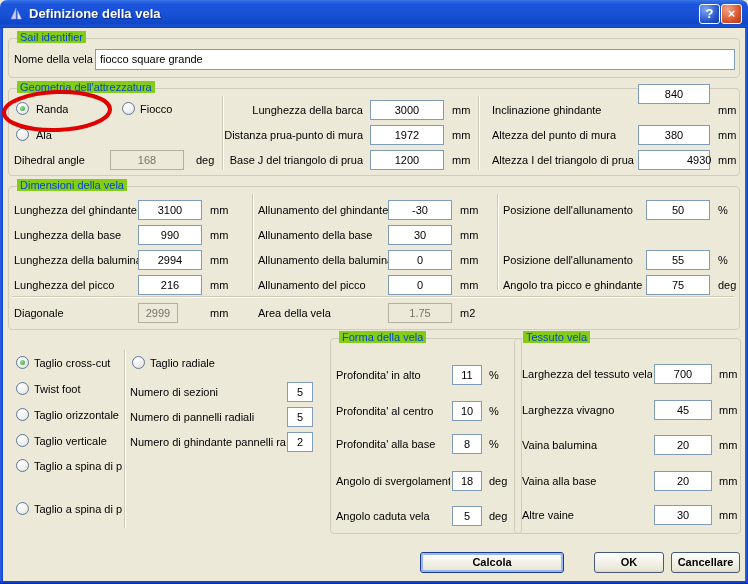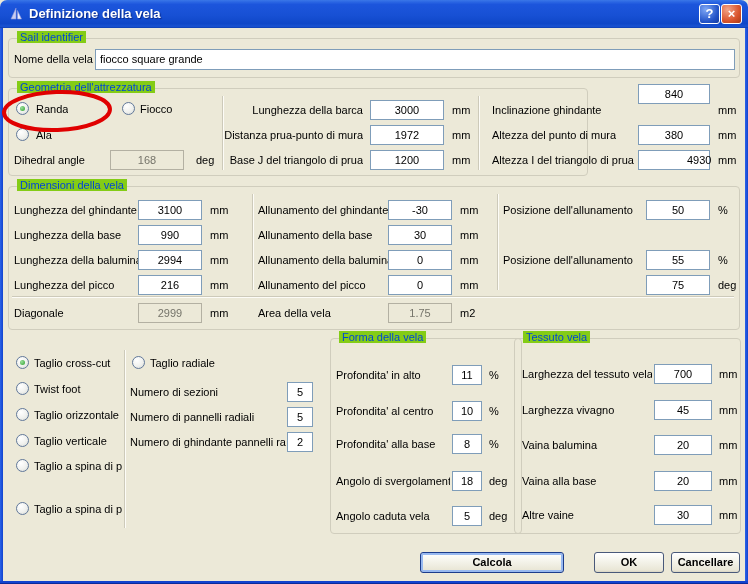--- a/index.html
+++ b/index.html
@@ -70,21 +70,21 @@
   <div class="edge-l"></div>
   <div class="edge-r"></div>
   <div class="edge-b"></div>
 
   <div class="grp" style="left:8px;top:38px;width:732px;height:40px;">
     <div class="grp-t">Sail identifier</div>
   </div>
   <div class="lbl" style="left:14px;top:49px;">Nome della vela</div>
   <div class="field left" style="left:95px;top:49px;width:640px;height:21px;">fiocco square grande</div>
 
-  <div class="grp" style="left:8px;top:88px;width:580px;height:88px;">
+  <div class="grp" style="left:8px;top:88px;width:732px;height:88px;">
     <div class="grp-t">Geometria dell'attrezzatura</div>
   </div>
   <div class="rdot sel" style="left:16px;top:102px;"></div>
   <div class="lbl" style="left:36px;top:99px;">Randa</div>
   <div class="rdot" style="left:122px;top:102px;"></div>
   <div class="lbl" style="left:140px;top:99px;">Fiocco</div>
   <div class="rdot" style="left:16px;top:128px;"></div>
   <div class="lbl" style="left:36px;top:125px;">Ala</div>
   <div class="lbl" style="left:14px;top:150px;">Dihedral angle</div>
   <div class="field dis" style="left:110px;top:150px;width:74px;">168</div>
@@ -148,27 +148,28 @@
   <div class="lbl" style="left:258px;top:275px;">Allunamento del picco</div>
   <div class="field" style="left:388px;top:275px;width:64px;">0</div>
   <div class="lbl" style="left:460px;top:275px;">mm</div>
 
   <div class="lbl" style="left:503px;top:200px;">Posizione dell'allunamento</div>
   <div class="field" style="left:646px;top:200px;width:64px;">50</div>
   <div class="lbl" style="left:718px;top:200px;">%</div>
   <div class="lbl" style="left:503px;top:250px;">Posizione dell'allunamento</div>
   <div class="field" style="left:646px;top:250px;width:64px;">55</div>
   <div class="lbl" style="left:718px;top:250px;">%</div>
+  <div class="lbl" style="left:503px;top:275px;">Angolo tra picco e ghindante</div>
   <div class="field" style="left:646px;top:275px;width:64px;">75</div>
   <div class="lbl" style="left:718px;top:275px;">deg</div>
 
   <div class="hsep" style="left:12px;top:296px;width:722px;"></div>
 
   <div class="lbl" style="left:14px;top:303px;">Diagonale</div>
-  <div class="field dis" style="left:138px;top:303px;width:64px;">2999</div>
+  <div class="field dis" style="left:138px;top:303px;width:40px;">2999</div>
   <div class="lbl" style="left:210px;top:303px;">mm</div>
   <div class="lbl" style="left:258px;top:303px;">Area della vela</div>
   <div class="field dis" style="left:388px;top:303px;width:64px;">1.75</div>
   <div class="lbl" style="left:460px;top:303px;">m2</div>
 
   <div class="vsep" style="left:124px;top:350px;height:178px;"></div>
 
   <div class="rdot sel" style="left:16px;top:356px;"></div>
   <div class="lbl" style="left:34px;top:353px;width:88px;">Taglio cross-cut</div>
   <div class="rdot" style="left:16px;top:382px;"></div>

